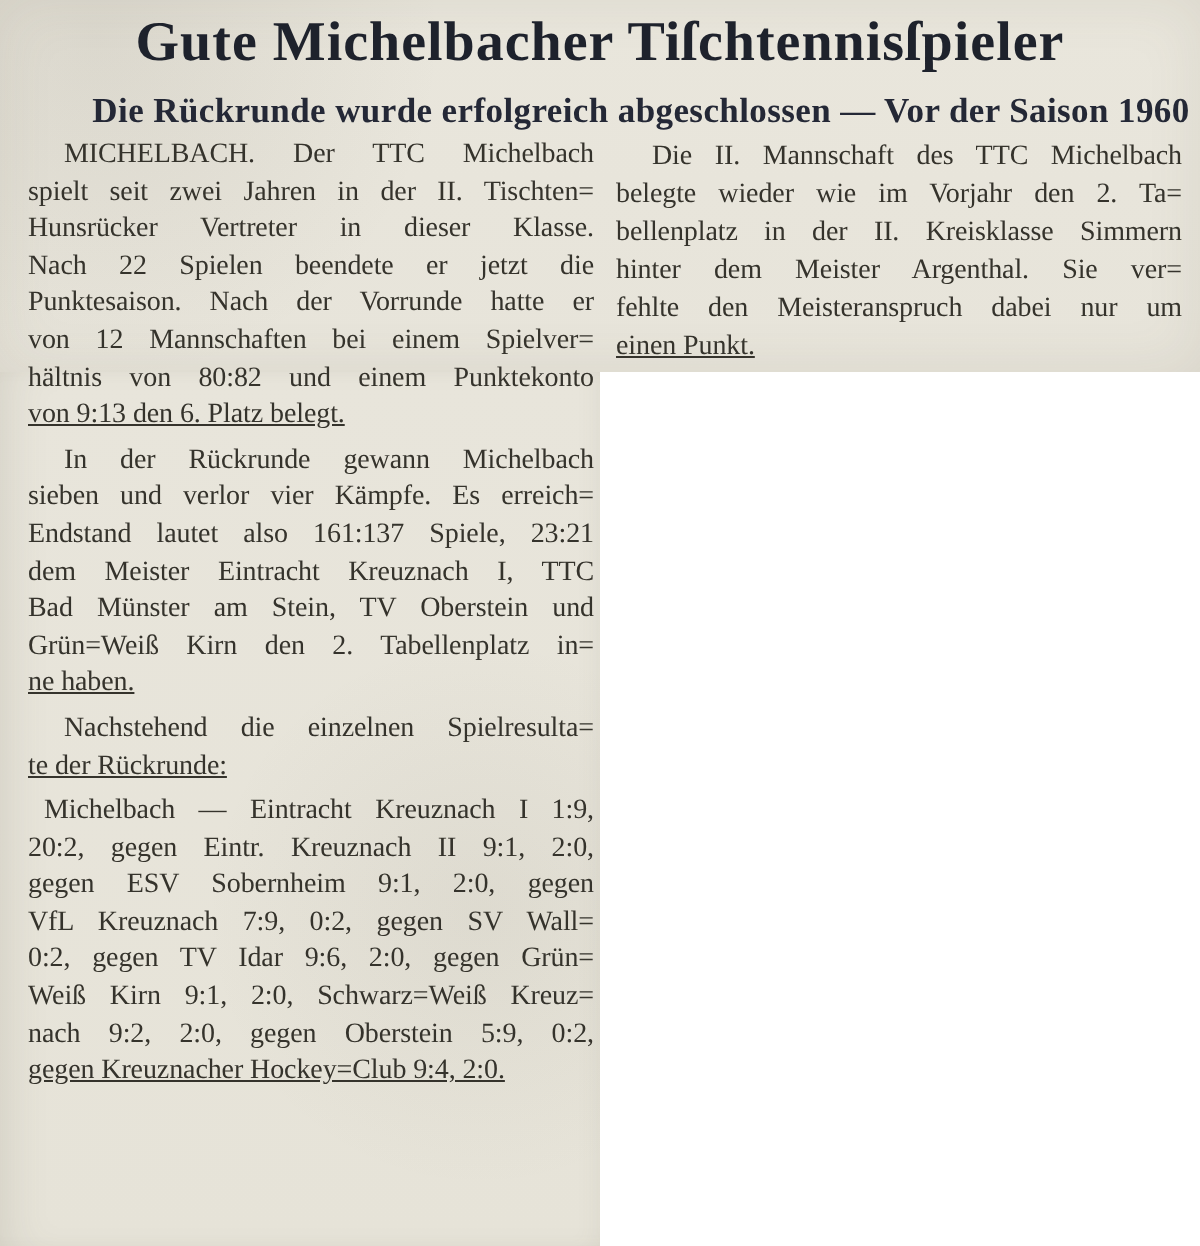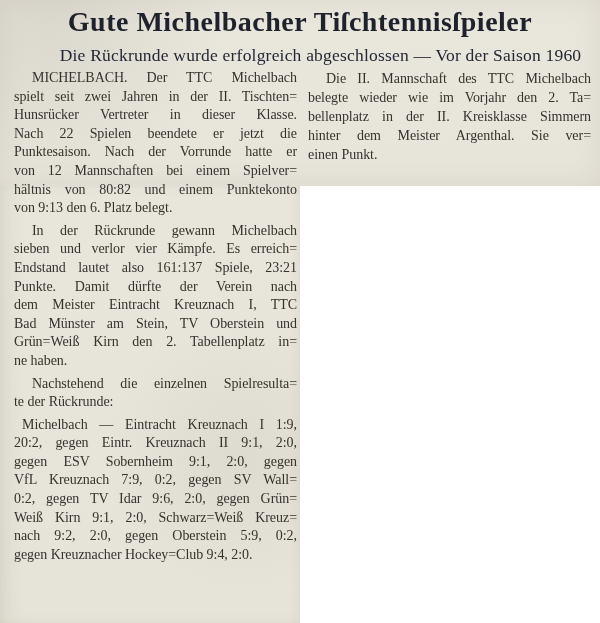--- a/index.html
+++ b/index.html
@@ -34,21 +34,21 @@
     margin:6px 0 0 0;
     font-family:"Liberation Serif", serif;
     font-weight:700;
     font-size:28px;
     letter-spacing:0.5px;
     color:#1e222c;
   }
   .subtitle{
     margin:7px 0 0 0;
     font-family:"Liberation Serif", serif;
-    font-weight:400;
+    font-weight:700;
     font-size:17.5px;
     letter-spacing:0.2px;
     color:#242836;
     padding-left:41px;
   }
   .col{
     position:absolute;
     width:283px;
     color:#35332c;
     font-size:14px;
@@ -56,21 +56,21 @@
   }
   .col.left{left:14px;top:69px;}
   .col.right{left:308px;top:69px;}
   .para{margin:0 0 4px 0;}
   .line{
     height:18.6px;line-height:18.6px;
     text-align:justify;text-align-last:justify;
     overflow:hidden;white-space:normal;
   }
   .col.right .line{height:19px;line-height:19px;}
-  .line.last{text-align-last:left;}
+  .line.last{text-align-last:left;text-decoration:underline;}
   .line.indent{padding-left:18px;}
   .line.indent-sm{padding-left:8px;}
 </style>
 </head>
 <body>
 
 <div class="page">
   <div class="paper-top"></div>
   <div class="paper-left"></div>
   <div class="blank-area"></div>
@@ -88,21 +88,20 @@
       <div class="line">Nach 22 Spielen beendete er jetzt die</div>
       <div class="line">Punktesaison. Nach der Vorrunde hatte er</div>
       <div class="line">von 12 Mannschaften bei einem Spielver=</div>
       <div class="line">hältnis von 80:82 und einem Punktekonto</div>
       <div class="line last">von 9:13 den 6. Platz belegt.</div>
     </div>
     <div class="para">
       <div class="line indent">In der Rückrunde gewann Michelbach</div>
       <div class="line">sieben und verlor vier Kämpfe. Es erreich=</div>
       <div class="line">Endstand lautet also 161:137 Spiele, 23:21</div>
-      <div class="line">Punkte. Damit dürfte der Verein nach</div>
       <div class="line">dem Meister Eintracht Kreuznach I, TTC</div>
       <div class="line">Bad Münster am Stein, TV Oberstein und</div>
       <div class="line">Grün=Weiß Kirn den 2. Tabellenplatz in=</div>
       <div class="line last">ne haben.</div>
     </div>
     <div class="para">
       <div class="line indent">Nachstehend die einzelnen Spielresulta=</div>
       <div class="line last">te der Rückrunde:</div>
     </div>
     <div class="para">
@@ -116,16 +115,17 @@
       <div class="line last">gegen Kreuznacher Hockey=Club 9:4, 2:0.</div>
     </div>
   </div>
 
   <div class="col right">
     <div class="para">
       <div class="line indent">Die II. Mannschaft des TTC Michelbach</div>
       <div class="line">belegte wieder wie im Vorjahr den 2. Ta=</div>
       <div class="line">bellenplatz in der II. Kreisklasse Simmern</div>
       <div class="line">hinter dem Meister Argenthal. Sie ver=</div>
+      <div class="line">fehlte den Meisteranspruch dabei nur um</div>
       <div class="line last">einen Punkt.</div>
     </div>
   </div>
 </div>
 
 </body></html>

